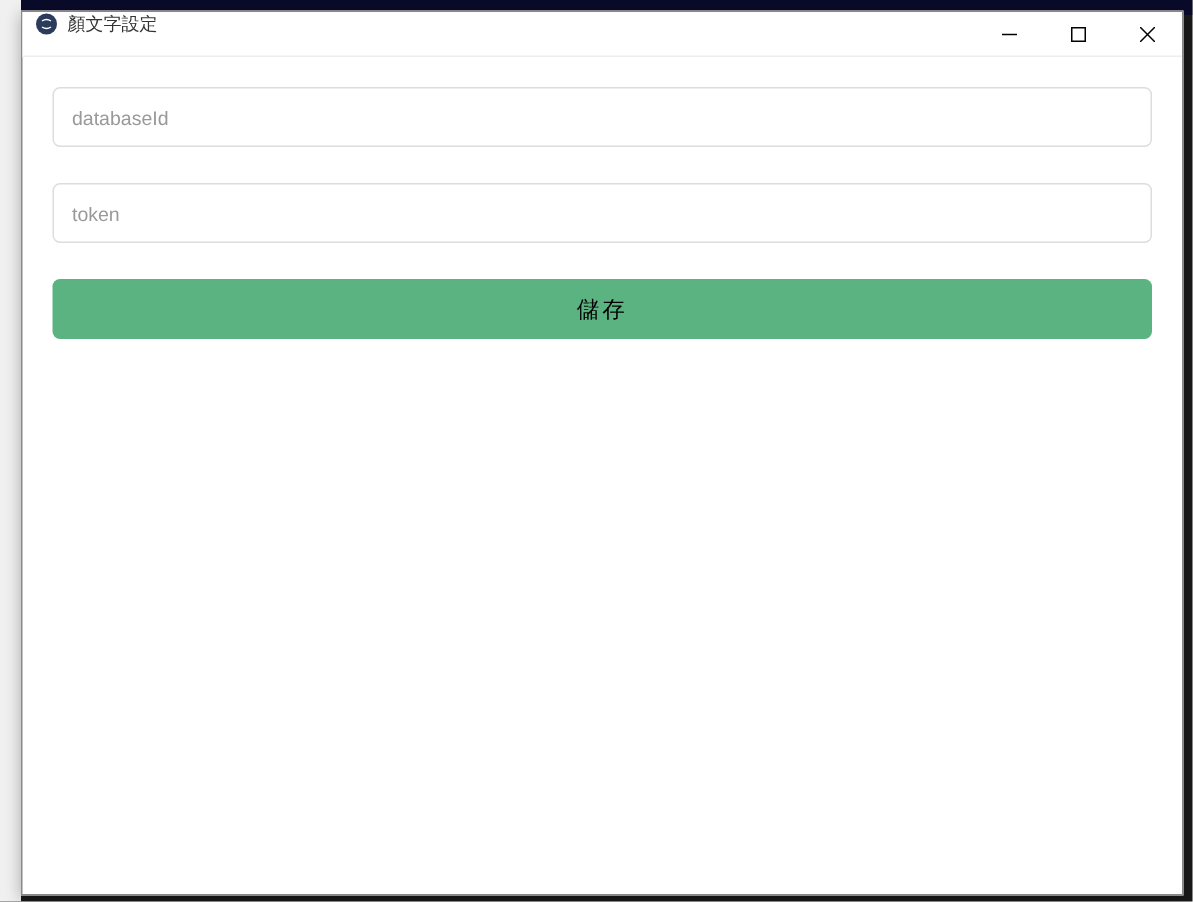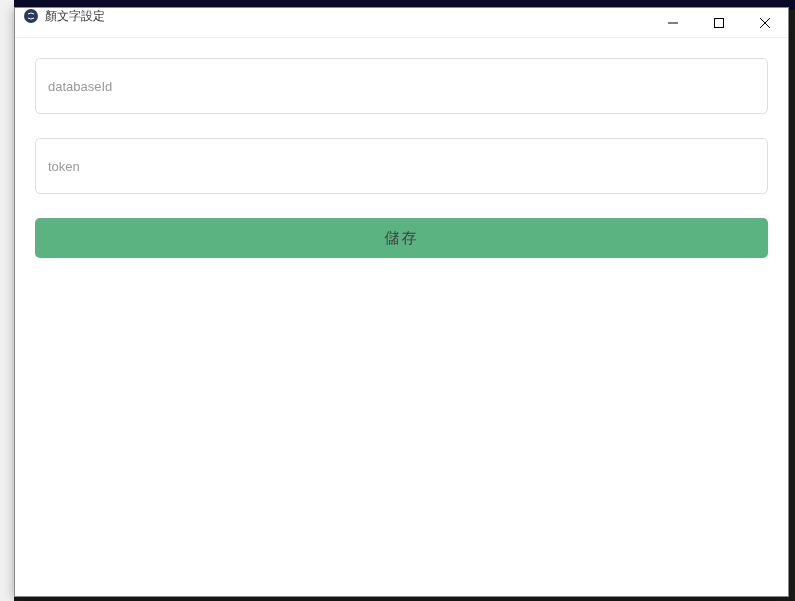--- a/index.html
+++ b/index.html
@@ -77,41 +77,41 @@
       cursor: pointer;
       color: #000;
     }
     
     .content {
       padding: 20px;
     }
     
     .input-field {
       width: 100%;
-      height: 56px;
+      height: 40px;
       border: 1px solid #ddd;
       border-radius: 5px;
       padding: 10px 12px;
       font-size: 13px;
       color: #333;
       margin-bottom: 24px;
       outline: none;
       font-family: inherit;
     }
     
     .input-field::placeholder {
       color: #999;
       font-size: 13px;
     }
     
     .save-button {
       width: 100%;
       height: 40px;
       background: #5bb381;
-      color: #404040;
+      color: #000000;
       border: none;
       border-radius: 5px;
       font-size: 15px;
       cursor: pointer;
       font-family: inherit;
       letter-spacing: 2px;
     }
     
     .left-edge {
       position: absolute;

